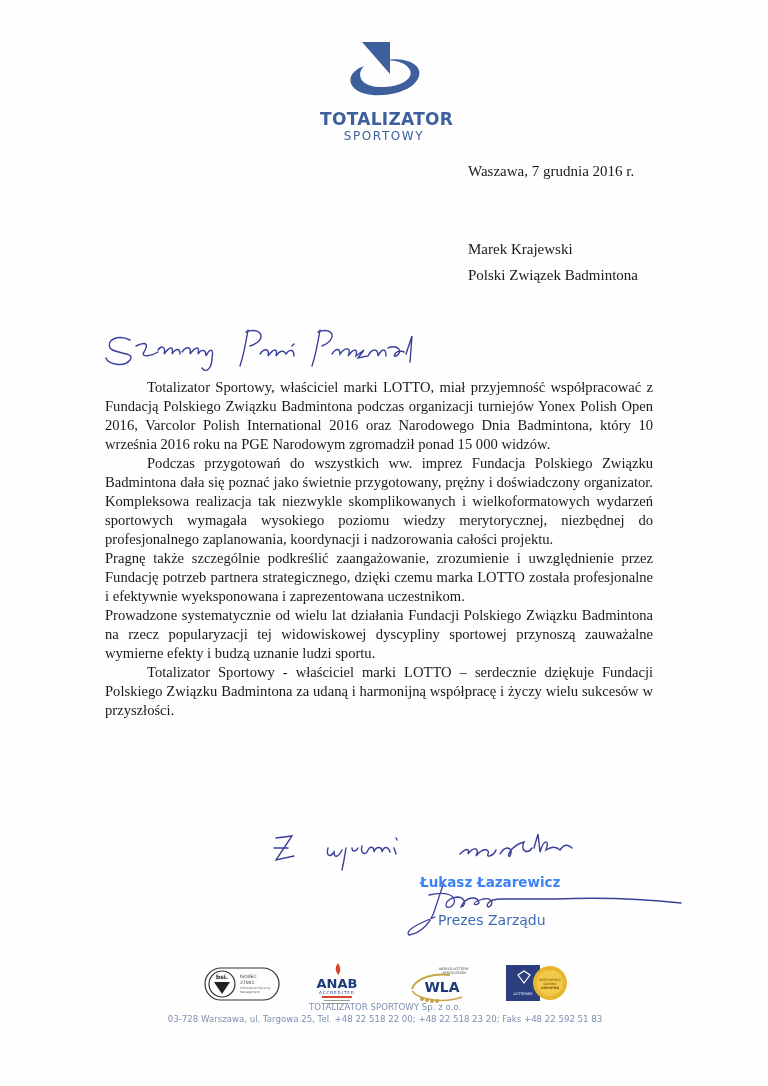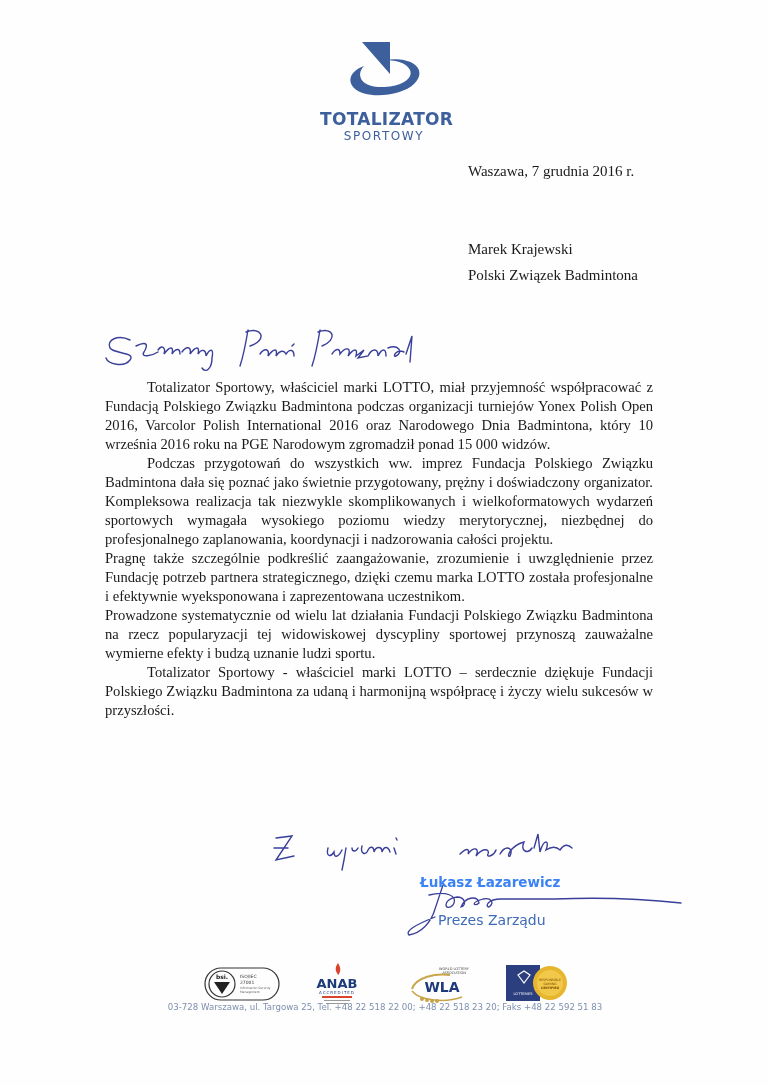--- a/index.html
+++ b/index.html
@@ -146,16 +146,17 @@
         <circle cx="46" cy="22" r="17" fill="#e7b62f"></circle>
         <circle cx="46" cy="22" r="13" fill="#f1c84a"></circle>
         <text x="46" y="20" font-size="3.2" font-family="DejaVu Sans, sans-serif" text-anchor="middle" fill="#7a4d00">RESPONSIBLE</text>
         <text x="46" y="24" font-size="3.2" font-family="DejaVu Sans, sans-serif" text-anchor="middle" fill="#7a4d00">GAMING</text>
         <text x="46" y="28" font-size="3.2" font-family="DejaVu Sans, sans-serif" text-anchor="middle" fill="#7a4d00" font-weight="bold">CERTIFIED</text>
       </svg>
     </div>
   </div>
 
   <div class="footer">
+    <div>TOTALIZATOR SPORTOWY Sp. z o.o.</div>
     <div>03-728 Warszawa, ul. Targowa 25, Tel. +48 22 518 22 00; +48 22 518 23 20; Faks +48 22 592 51 83</div>
   </div>
 
 </div>
 
 </body></html>

